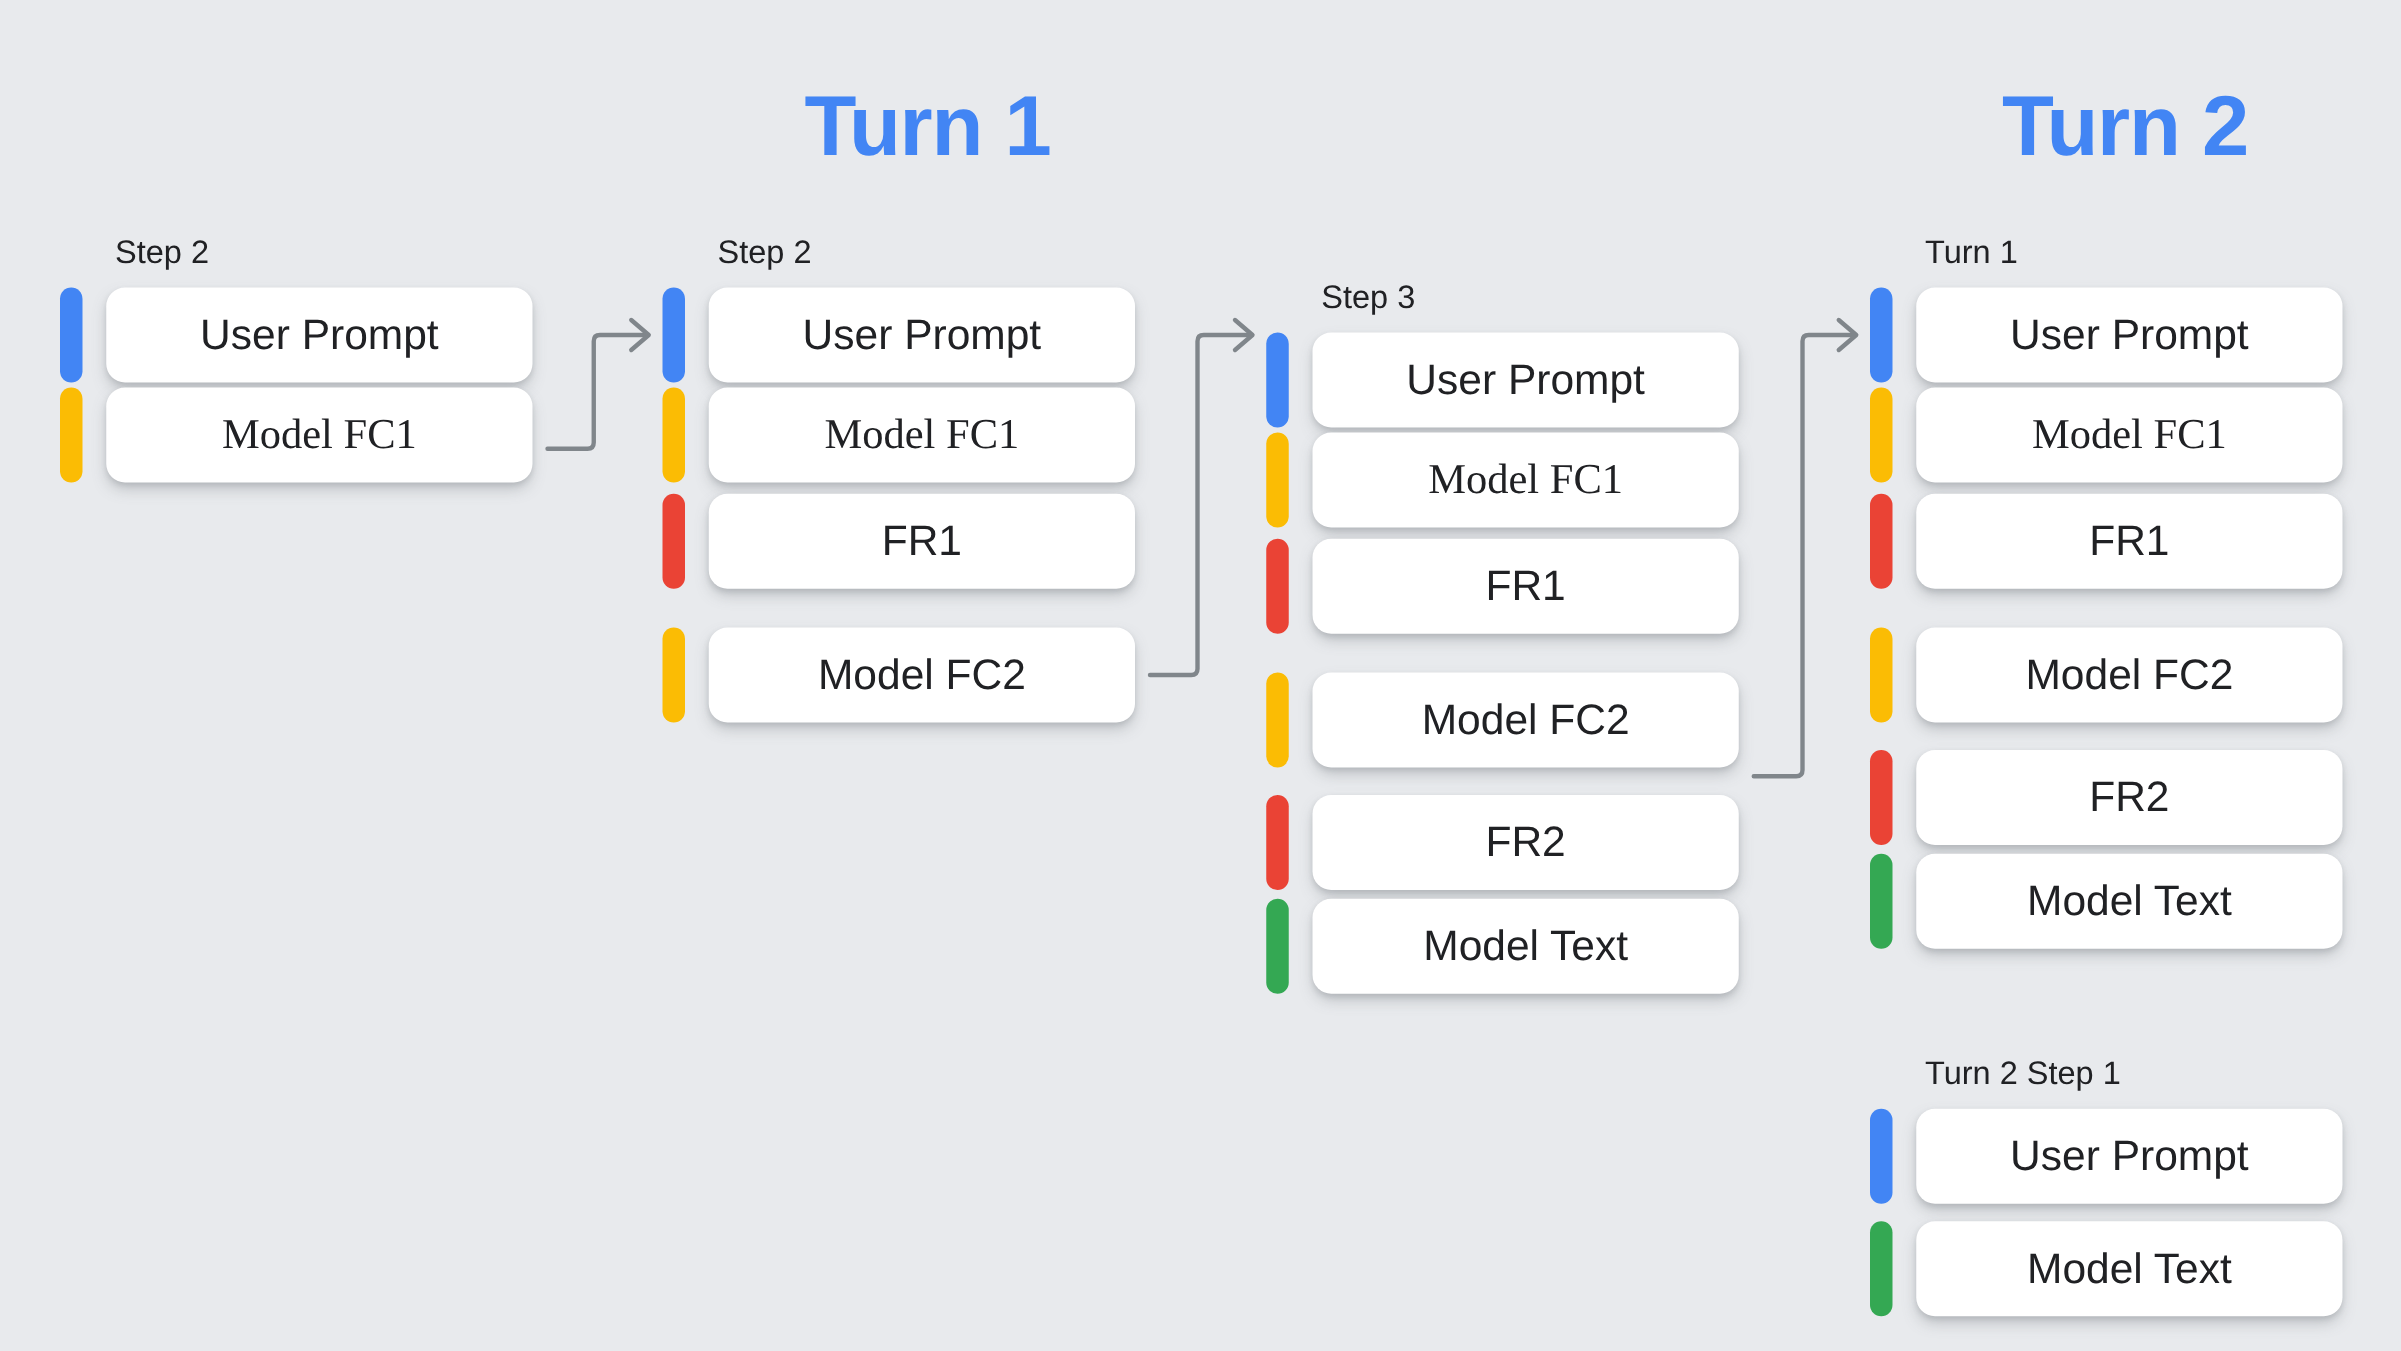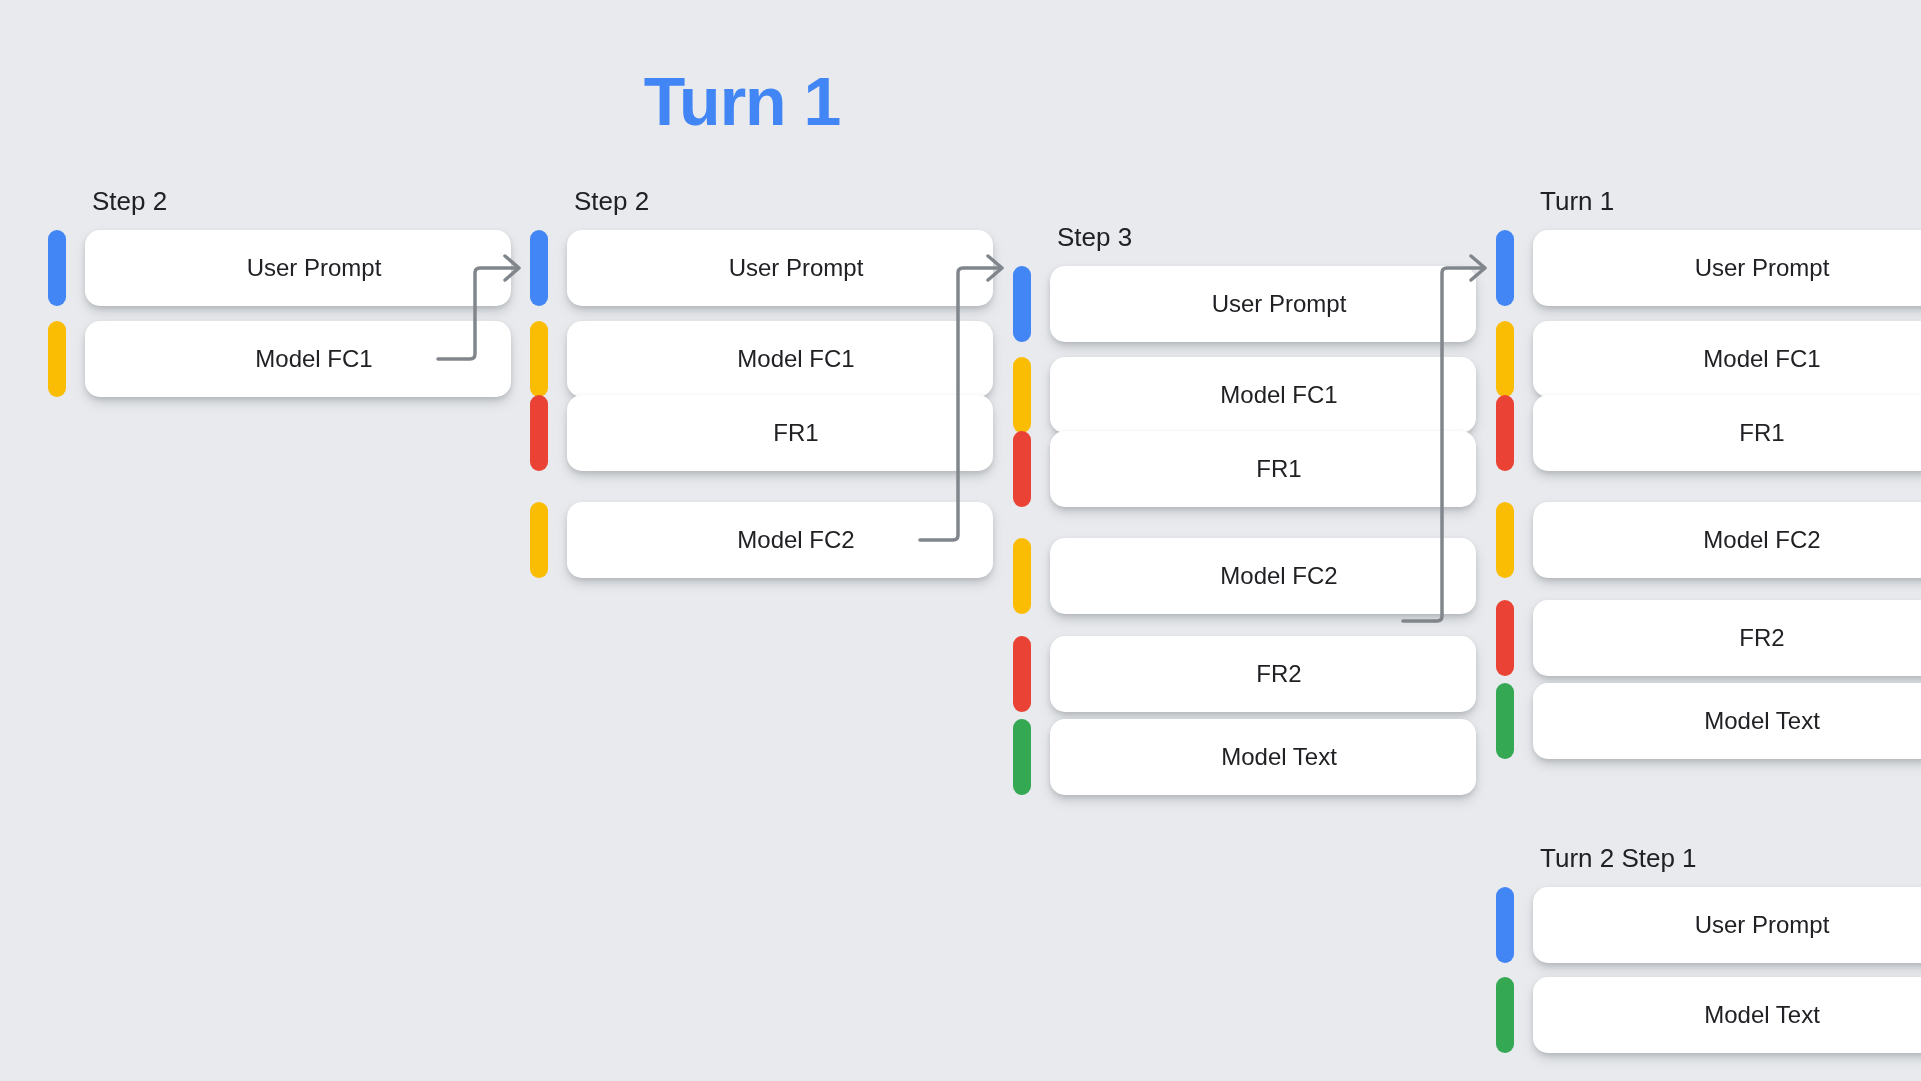--- a/index.html
+++ b/index.html
@@ -29,54 +29,54 @@
   .col.c3{left:1013px;margin-top:36px;}
   .col.c4{left:1496px;}
   .col.c5{left:1496px;margin-top:27px;}
   .col-label{
     position:absolute;left:44px;top:186px;
     font-size:26px;line-height:30px;color:var(--c-text,#202124);
     white-space:nowrap;
   }
   .col.c5 .col-label{top:816px;}
   .item{position:absolute;left:0;width:384px;height:76px;}
-  .r1{top:230px;} .r2{top:321px;} .r3{top:395px;}
+  .r1{top:230px;} .r2{top:310px;font-family:Liberation Serif, serif;} .r3{top:395px;}
   .r4{top:502px;} .r5{top:600px;text-decoration:underline;} .r6{top:683px;}
   .ra{top:860px;} .rb{top:950px;}
   .bar{
     position:absolute;left:0;top:0;
     width:18px;height:76px;border-radius:9px;
     background:#9AA0A6;
   }
   .bar[data-kind="user_prompt"]{background:var(--c-user_prompt,#4285F4);}
   .bar[data-kind="model_fc"]{background:var(--c-model_fc,#FBBC04);}
   .bar[data-kind="function_response"]{background:var(--c-function_response,#EA4335);}
   .bar[data-kind="model_text"]{background:var(--c-model_text,#34A853);}
   .box{
     position:absolute;left:37px;top:0;
-    width:394px;height:76px;border-radius:15px;
+    width:341px;height:76px;border-radius:15px;
     background:var(--c-card,#FFFFFF);
     box-shadow:0 6px 12px -2px rgba(96,102,110,0.35), 0 2px 4px rgba(96,102,110,0.15);
     display:flex;align-items:center;justify-content:center;
-    font-size:24px;color:var(--c-text,#202124);
+    font-size:34px;color:var(--c-text,#202124);
     white-space:nowrap;
-    padding-left:32px;
   }
   .arrows{position:absolute;left:0;top:0;width:1921px;height:1081px;pointer-events:none;}
   .arrow-path{
     stroke:var(--c-arrow,#80868B);stroke-width:3.5;fill:none;
     stroke-linecap:round;stroke-linejoin:round;
   }
 </style>
 </head>
 <body>
 
 <div class="canvas">
 
   <div class="title t1">Turn 1</div>
+  <div class="title t2">Turn 2</div>
 
   <section class="col c1">
     <div class="col-label">Step 2</div>
     <div class="item r1">
       <span class="bar" data-kind="user_prompt"></span>
       <div class="box">User Prompt</div>
     </div>
     <div class="item r2">
       <span class="bar" data-kind="model_fc"></span>
       <div class="box">Model FC1</div>

